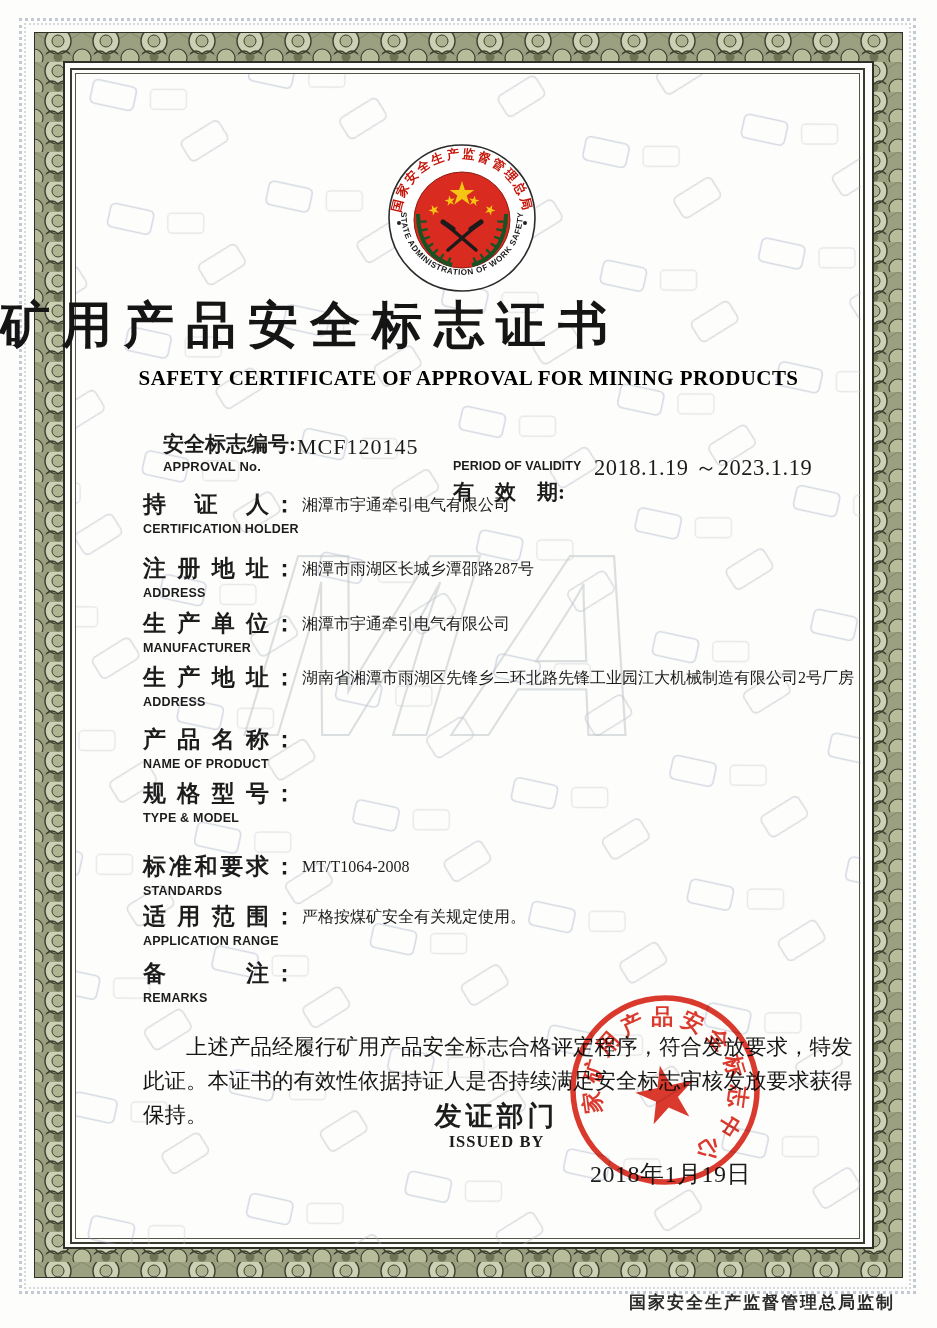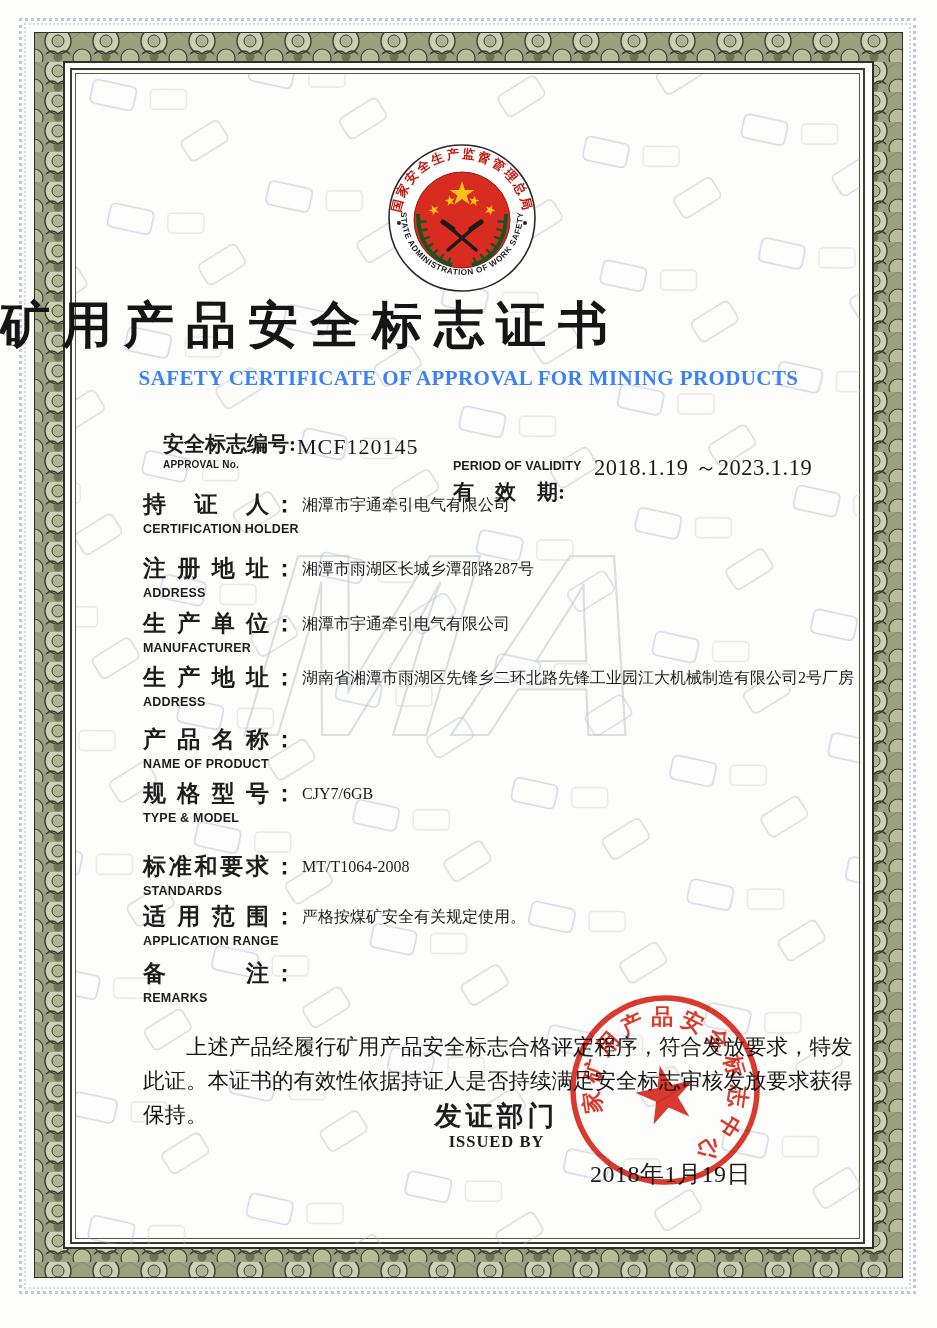--- a/index.html
+++ b/index.html
@@ -47,27 +47,27 @@
     font-size: 50px; font-weight: bold;
     letter-spacing: 12px;
     color: #151515;
     white-space: nowrap;
   }
   .subtitle {
     position: absolute; left: 0; right: 0; top: 366px;
     text-align: center;
     font-size: 21px; font-weight: bold;
     letter-spacing: 0.4px;
-    color: #3b82f6;
+    color: #000000;
   }
 
   
   .approval { position: absolute; left: 0; top: 428px; width: 100%; height: 60px; text-align: center; }
   .appr-label { position: absolute; left: 163px; top: 2px; font-size: 21px; font-weight: bold; }
-  .appr-en    { position: absolute; left: 163px; top: 31px; font-family: "Liberation Sans", sans-serif; font-size: 10px; font-weight: bold; letter-spacing: 0.2px; }
+  .appr-en    { position: absolute; left: 163px; top: 31px; font-family: "Liberation Sans", sans-serif; font-size: 13px; font-weight: bold; letter-spacing: 0.2px; }
   .appr-no    { position: absolute; left: 297px; top: 6px; font-size: 22px; letter-spacing: 1px; }
   .valid-label{ position: absolute; left: 453px; top: 2px; font-size: 21px; font-weight: bold; margin-top: 48px; }
   .valid-en   { position: absolute; left: 453px; top: 31px; font-family: "Liberation Sans", sans-serif; font-size: 12.5px; font-weight: bold; }
   .valid-dates{ position: absolute; left: 594px; top: 8px; font-size: 22.5px; letter-spacing: 0.5px; margin-top: 16px; }
 
   
   .field { position: absolute; left: 143px; right: 72px; }
   .cn-line { display: flex; align-items: flex-start; font-size: 23px; line-height: 31px; }
   .cn-label {
     display: inline-block;
@@ -247,21 +247,20 @@
       <span class="cn-label">产品名称</span>
         <span class="colon">：</span>
     </div>
     <span class="en-label">NAME OF PRODUCT</span>
   </div>
 
   <div class="field" style="top:778px">
     <div class="cn-line">
       <span class="cn-label">规格型号</span>
         <span class="colon">：</span>
-      <span class="value">CJY7/6GB</span>
     </div>
     <span class="en-label">TYPE &amp; MODEL</span>
   </div>
 
   <div class="field" style="top:851px">
     <div class="cn-line">
       <span class="cn-label">标准和要求</span>
         <span class="colon">：</span>
       <span class="value">MT/T1064-2008</span>
     </div>
@@ -297,14 +296,15 @@
         <path id="sealRing" d="M -66,0 A 66,66 0 1,1 66,0 A 66,66 0 1,1 -66,0" fill="none"></path>
       </defs>
       <circle cx="0" cy="0" r="92" fill="none" stroke="#da291c" stroke-width="5.5"></circle>
       <text font-size="22" font-weight="bold" fill="#da291c" letter-spacing="6" font-family="Liberation Serif, serif">
         <textPath href="#sealRing" startOffset="25%" text-anchor="middle">安标国家矿用产品安全标志中心</textPath>
       </text>
       <polygon points="0,-1 0.224,-0.307 0.951,-0.309 0.361,0.117 0.588,0.809 0,0.38 -0.588,0.809 -0.361,0.117 -0.951,-0.309 -0.224,-0.307" transform="translate(0 6) scale(31)" fill="#da291c"></polygon>
     </g>
   </svg>
 
+  <div class="footer-note">国家安全生产监督管理总局监制</div>
 
 </div>
 
 </body></html>

